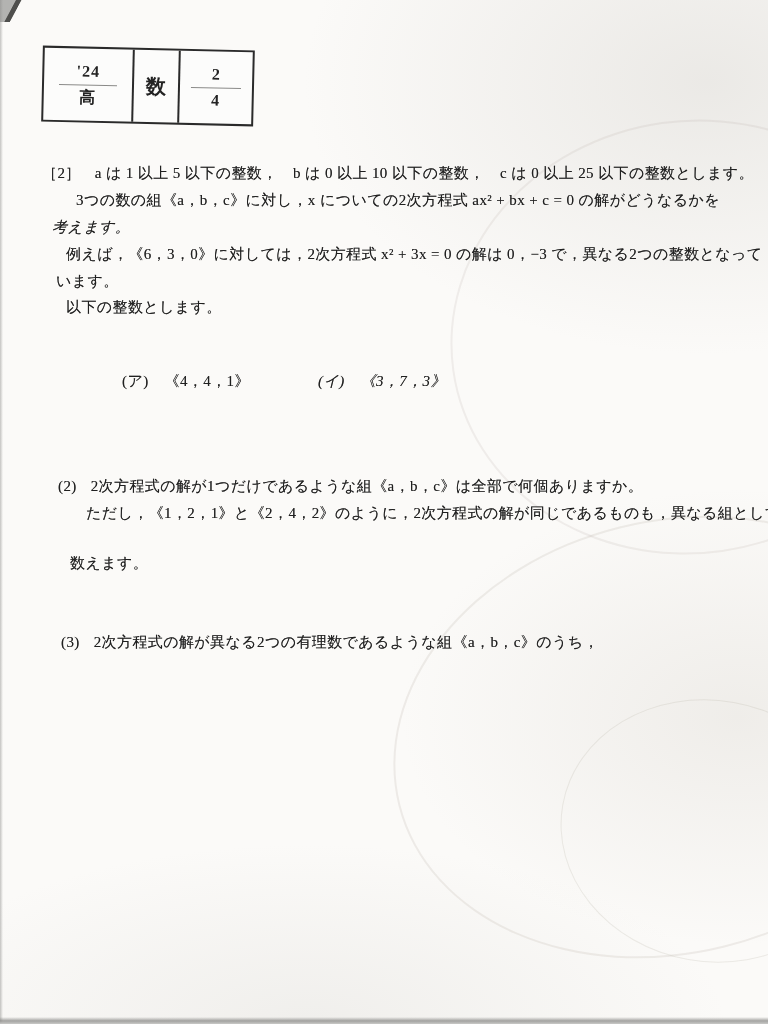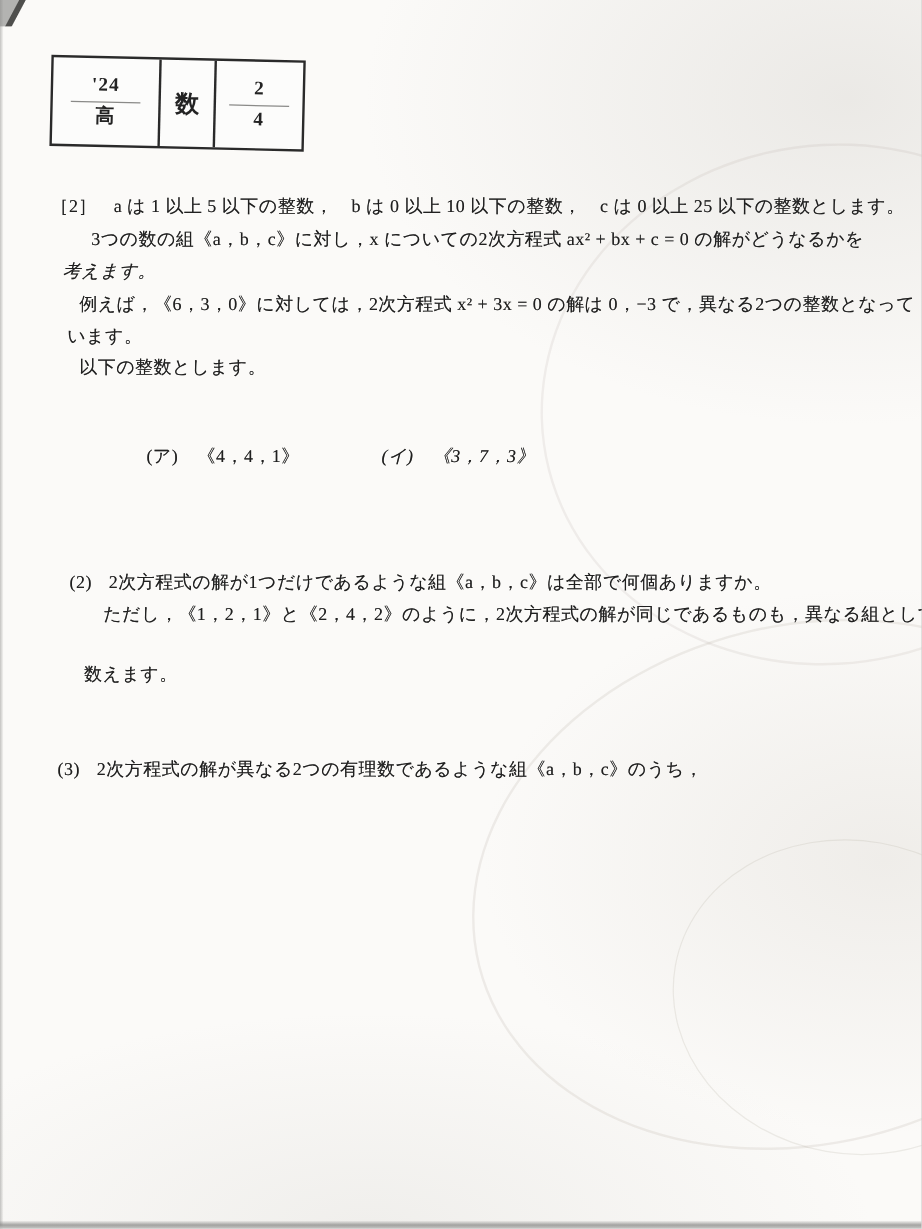--- a/index.html
+++ b/index.html
@@ -103,17 +103,17 @@
   <div class="tline" style="left:318px;top:372px;font-style:italic;">
     <span class="sublabel">(イ)</span><span>《3，7，3》</span>
   </div>
 
   <div class="tline" style="left:58px;top:477px;">
     <span class="qlabel">(2)</span><span>2次方程式の解が1つだけであるような組《a，b，c》は全部で何個ありますか。</span>
   </div>
   <div class="tline" style="left:86px;top:504px;">ただし，《1，2，1》と《2，4，2》のように，2次方程式の解が同じであるものも，異なる組として</div>
   <div class="tline" style="left:70px;top:554px;">数えます。</div>
 
-  <div class="tline" style="left:48px;top:633px;">
+  <div class="tline" style="left:61px;top:633px;">
     <span class="qlabel">(3)</span><span>2次方程式の解が異なる2つの有理数であるような組《a，b，c》のうち，</span>
   </div>
 
 </div>
 
 </body></html>

